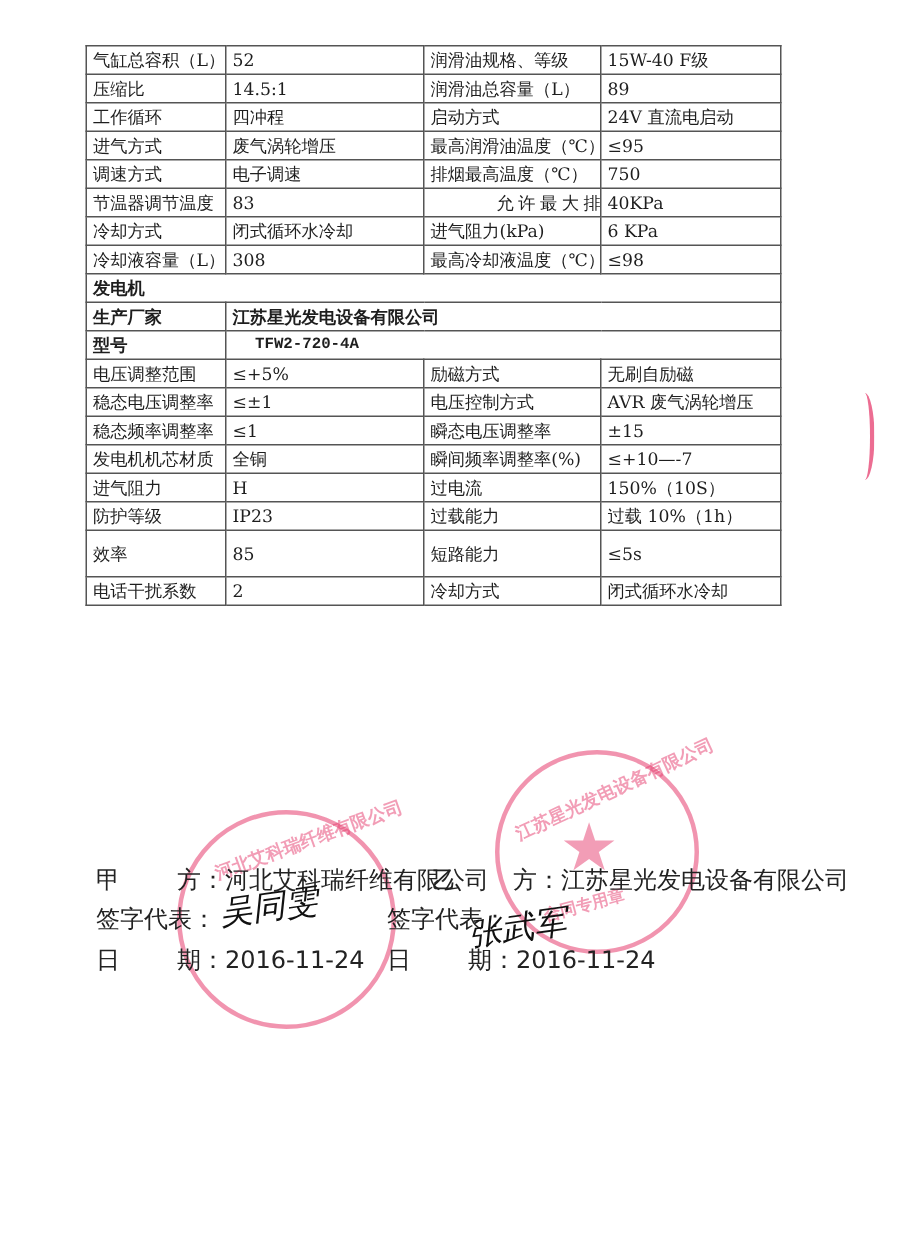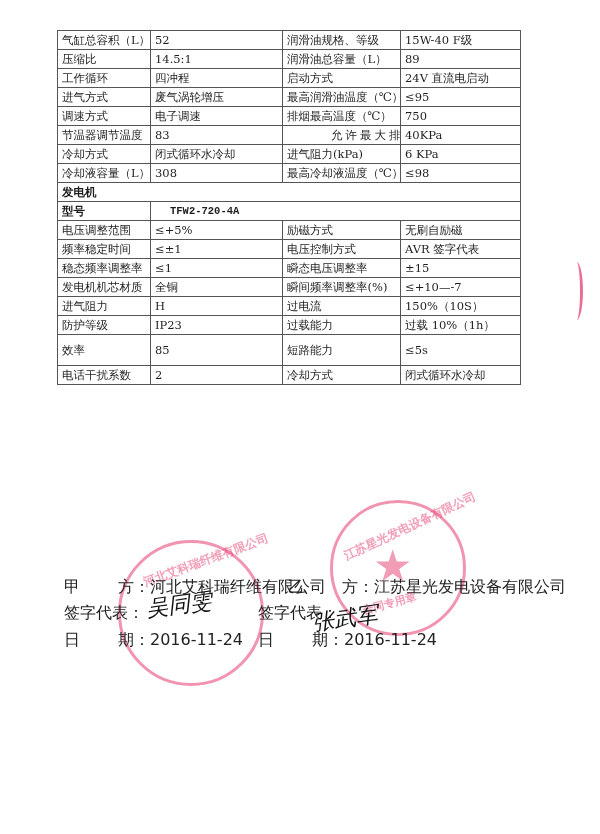--- a/index.html
+++ b/index.html
@@ -80,35 +80,39 @@
         <td>冷却液容量（L）</td>
         <td>308</td>
         <td>最高冷却液温度（℃）</td>
         <td>≤98</td>
       </tr>
 
     <tr>
         <td class="sec" colspan="4">发电机</td>
       </tr>
     <tr>
+        <td class="bold">生产厂家</td>
+        <td class="bold" colspan="3">江苏星光发电设备有限公司</td>
+      </tr>
+    <tr>
         <td class="bold">型号</td>
         <td class="mono" colspan="3">TFW2-720-4A</td>
       </tr>
 
     <tr>
         <td>电压调整范围</td>
         <td>≤+5%</td>
         <td>励磁方式</td>
         <td>无刷自励磁</td>
       </tr>
     <tr>
-        <td>频率稳定时间</td>
+        <td>稳态电压调整率</td>
         <td>≤±1</td>
         <td>电压控制方式</td>
-        <td>AVR 签字代表</td>
+        <td>AVR 废气涡轮增压</td>
       </tr>
     <tr>
         <td>稳态频率调整率</td>
         <td>≤1</td>
         <td>瞬态电压调整率</td>
         <td>±15</td>
       </tr>
     <tr>
         <td>发电机机芯材质</td>
         <td>全铜</td>

